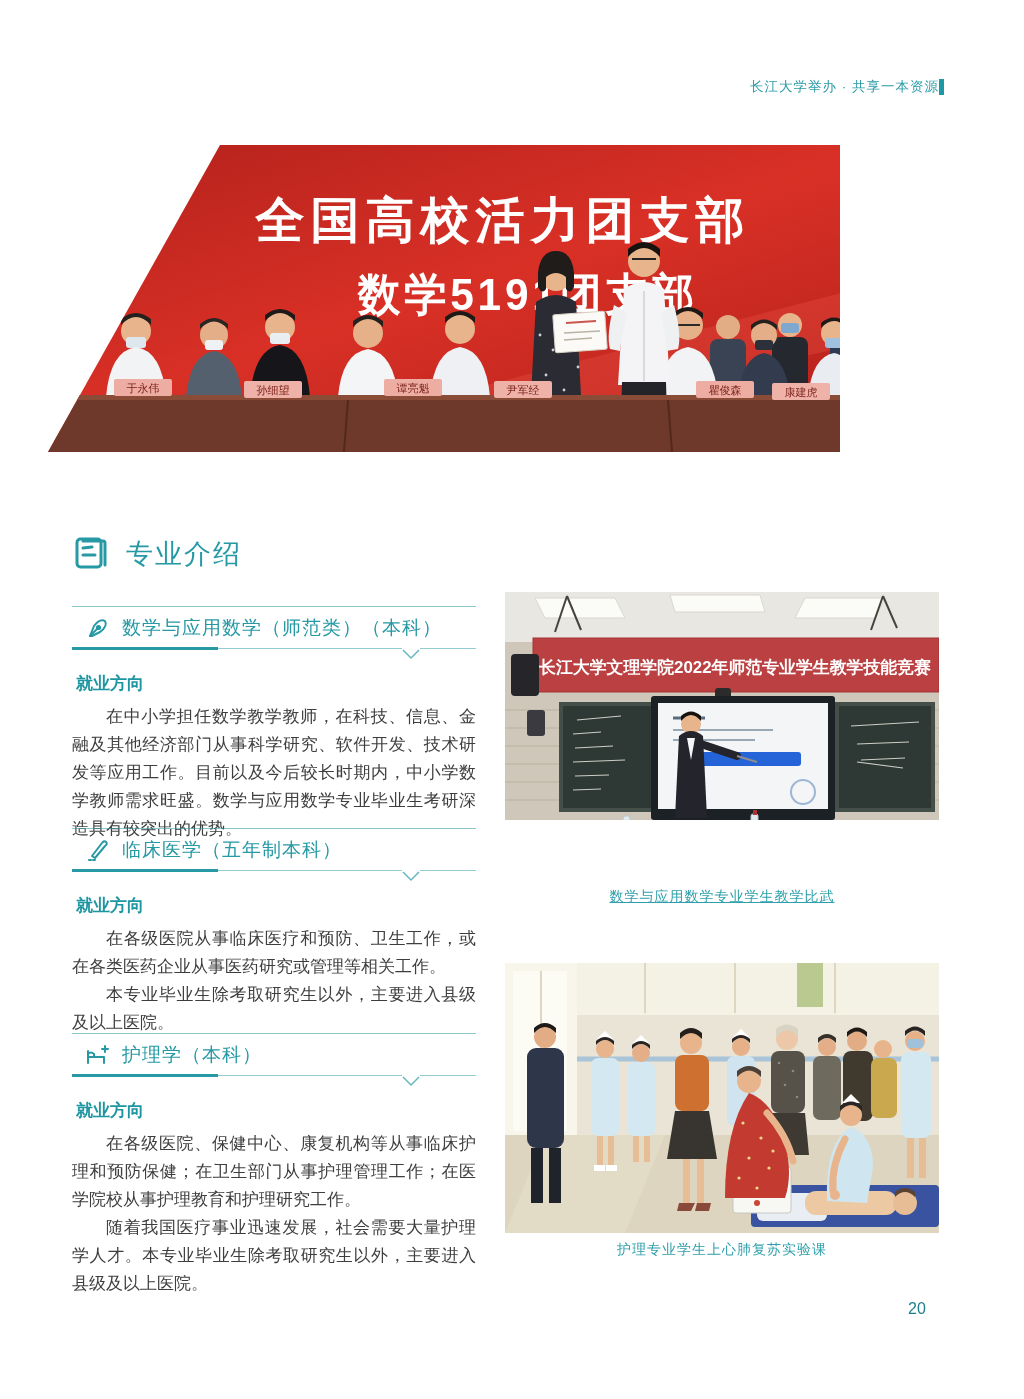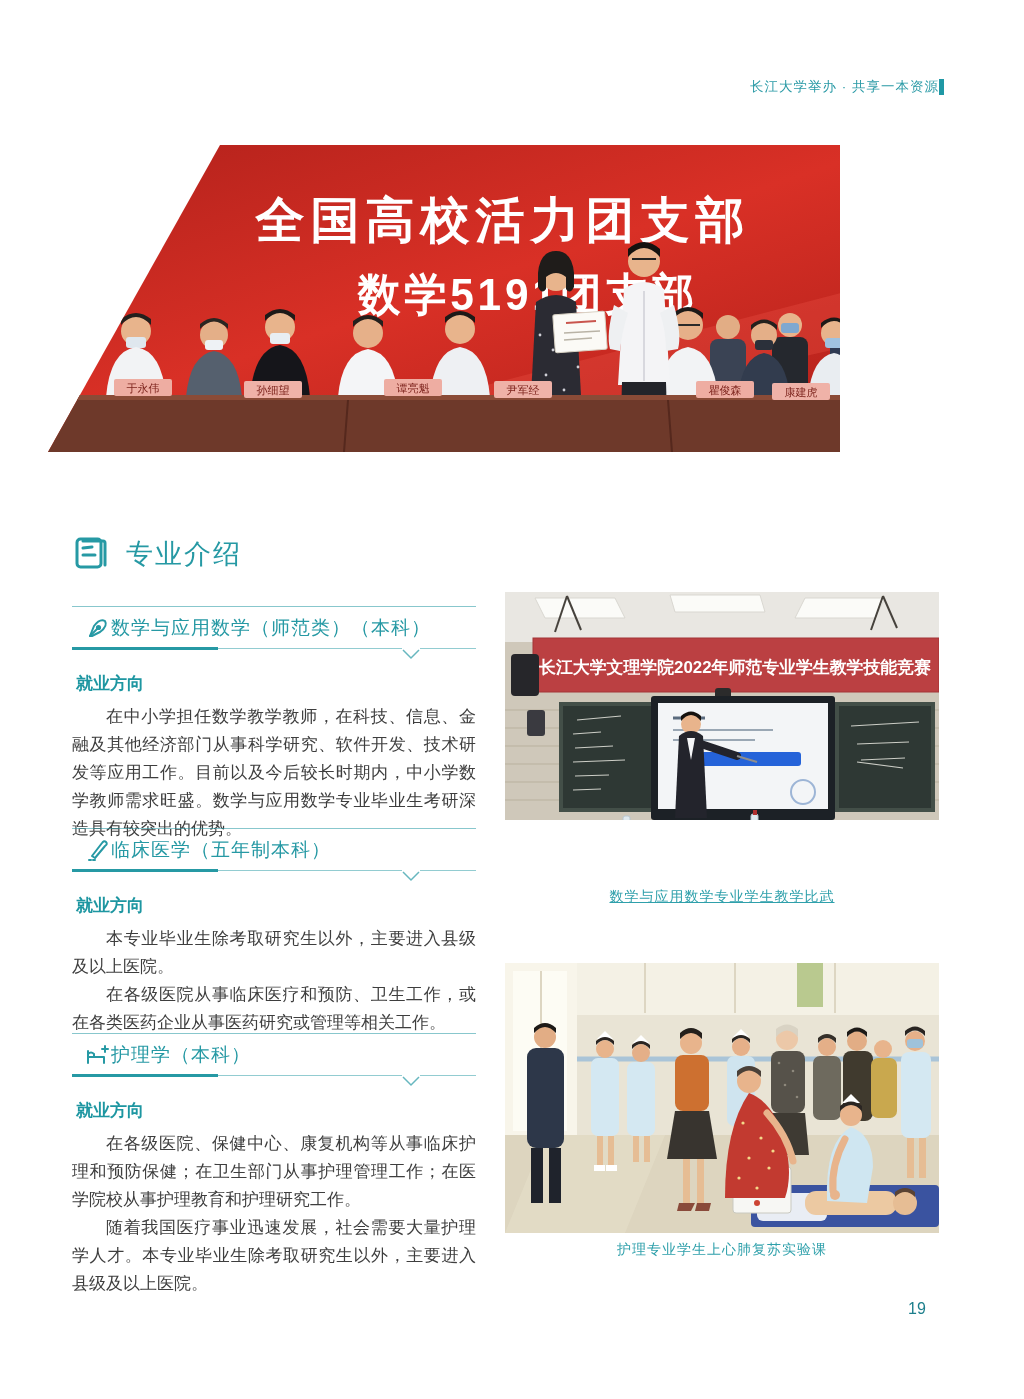--- a/index.html
+++ b/index.html
@@ -18,21 +18,21 @@
     margin-left:48px;
   }
   .hero svg{display:block;}
   
   .section-title{position:absolute;left:70px;top:533px;display:flex;align-items:center;gap:14px;}
   .section-title .st-text{color:#2699a4;font-size:27px;letter-spacing:2px;}
   
   .major{position:absolute;left:72px;width:404px;}
   .m1{top:606px;} .m2{top:828px;} .m3{top:1033px;}
   .major .head-toprule{border-top:1px solid rgba(38,153,164,.55);}
-  .major .head-row{display:flex;align-items:flex-end;padding:8px 0 7px 13px;}
+  .major .head-row{display:flex;align-items:flex-end;gap:11px;padding:8px 0 7px 13px;}
   .major .head-title{color:#2699a4;font-size:19px;letter-spacing:1px;}
   .rule-wrap{position:relative;height:10px;}
   .rule-thin{position:absolute;top:0;left:0;right:0;height:1px;background:rgba(38,153,164,.5);}
   .rule-thick{position:absolute;top:-1px;left:0;width:146px;height:3px;background:#2699a4;}
   .rule-notch{position:absolute;top:-2px;left:330px;width:18px;height:11px;background:#fff;}
   .jobs-label{color:#1d96a1;font-weight:bold;font-size:17px;margin:14px 4px 8px;}
   .major p{font-size:17px;line-height:28px;color:#3e3e3e;text-align:justify;text-indent:2em;margin:0;}
   
   .photo{position:absolute;overflow:hidden;}
   .photoA{left:505px;top:592px;width:434px;height:228px;}
@@ -279,22 +279,22 @@
   <div class="rule-wrap">
     <div class="rule-thin"></div>
     <div class="rule-thick"></div>
     <div class="rule-notch">
       <svg width="18" height="11" viewBox="0 0 18 11">
           <polyline points="1,1 9,9 17,1" fill="none" stroke="rgba(38,153,164,.7)" stroke-width="1.5"></polyline>
         </svg>
     </div>
   </div>
   <div class="jobs-label">就业方向</div>
+  <p>在各级医院从事临床医疗和预防、卫生工作，或在各类医药企业从事医药研究或管理等相关工作。</p>
   <p>本专业毕业生除考取研究生以外，主要进入县级及以上医院。</p>
-  <p>在各级医院从事临床医疗和预防、卫生工作，或在各类医药企业从事医药研究或管理等相关工作。</p>
 </div>
 
 <div class="major m3">
   <div class="head-toprule"></div>
   <div class="head-row">
     <span class="icon">
       <svg width="26" height="26" viewBox="0 0 26 26" fill="none" stroke="#2699a4" stroke-width="2" stroke-linecap="round" stroke-linejoin="round">
         <path d="M3 9 v12"></path>
         <path d="M3 15 h16 v6"></path>
         <path d="M3 12 q3 -3 6 0 l0 3"></path>
@@ -546,13 +546,13 @@
       <polygon points="337,140 355,140 346,131" fill="#ffffff"></polygon>
       <path d="M335 148 q11 -12 22 0 l0 -5 q-11 -9 -22 0 z" fill="#2a2522"></path>
       <path d="M322 238 q-2 -60 24 -74 q22 8 22 40 l-6 36 z" fill="#cfe6f1"></path>
       <path d="M340 176 q-14 26 -12 52" stroke="#e8b48c" stroke-width="7" fill="none" stroke-linecap="round"></path>
       <circle cx="330" cy="232" r="5" fill="#e8b48c"></circle>
     </g>
   </svg>
 </div>
 <div class="caption capB">护理专业学生上心肺复苏实验课</div>
 
-<div class="page-number">19</div>
+<div class="page-number">20</div>
 
 </body></html>

